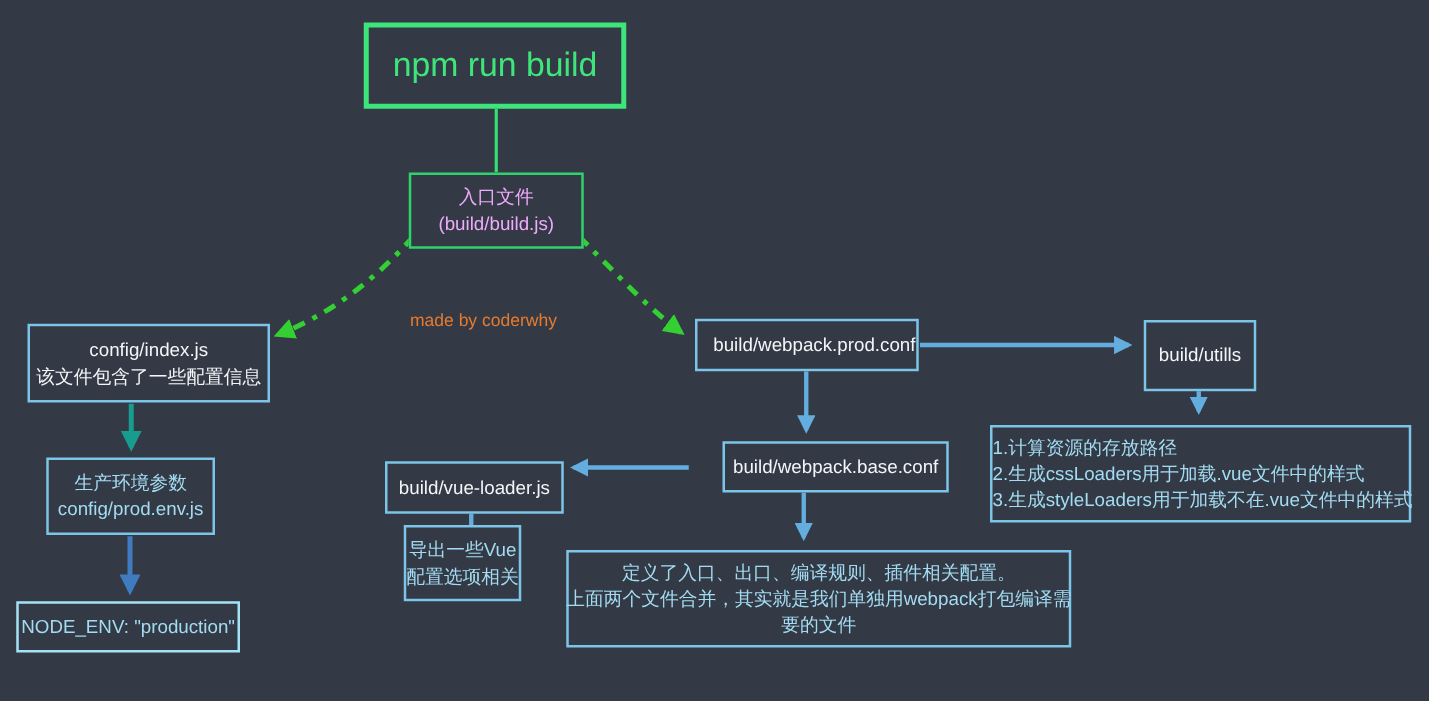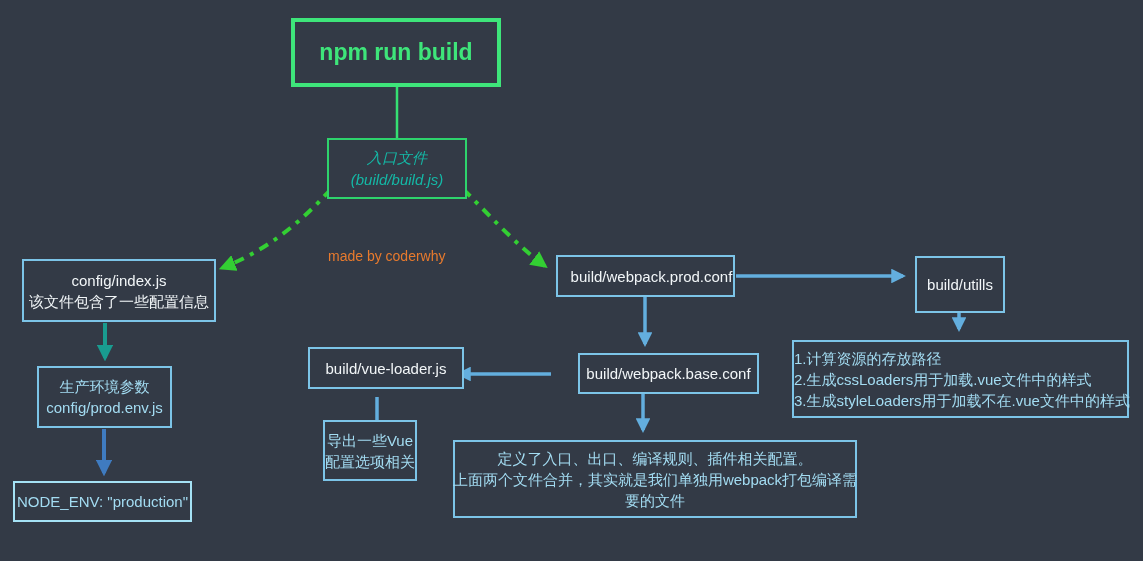--- a/index.html
+++ b/index.html
@@ -9,25 +9,25 @@
   }
   .connectors{position:absolute;left:0;top:0;width:1143px;height:561px;}
   .node{
     position:absolute;box-sizing:border-box;
     display:flex;flex-direction:column;justify-content:center;align-items:center;
     text-align:center;background:#333a46;
   }
   .node .line{white-space:nowrap;}
   .green-main{
     border:4px solid #3ee57a;color:#3ee57a;
-    font-size:23px;font-weight:bold;
+    font-size:27px;font-weight:normal;
   }
   .green-sub{
-    border:2px solid #2ed36c;color:#14b8a6;
-    font-size:15px;line-height:22px;font-style:italic;
+    border:2px solid #2ed36c;color:#f0abfc;
+    font-size:15px;line-height:22px;
   }
   .blue-box{
     border:2px solid #7cc4e8;font-size:15px;line-height:21px;
   }
   .white-text{color:#f2f6f8;}
   .cyan-text{color:#a3dcf2;}
   .pale-border{border-color:#a5e2f5;}
   .left-align{align-items:flex-start;text-align:left;padding-right:8px;}
   .watermark{
     position:absolute;left:328px;top:248px;
@@ -106,21 +106,21 @@
   </div>
 
   <div class="node blue-box white-text" style="left:915px;top:256px;width:90px;height:57px;">
     <div class="line">build/utills</div>
   </div>
 
   <div class="node blue-box white-text" style="left:552px;top:353px;width:181px;height:41px;margin-left:26px;">
     <div class="line">build/webpack.base.conf</div>
   </div>
 
-  <div class="node blue-box white-text" style="left:308px;top:347px;width:156px;height:42px;">
+  <div class="node blue-box white-text" style="left:308px;top:369px;width:143px;height:42px;">
     <div class="line">build/vue-loader.js</div>
   </div>
 
   <div class="node blue-box cyan-text" style="left:323px;top:420px;width:94px;height:61px;">
     <div class="line">导出一些Vue</div>
     <div class="line">配置选项相关</div>
   </div>
 
   <div class="node blue-box cyan-text" style="left:453px;top:440px;width:404px;height:78px;">
     <div class="line">定义了入口、出口、编译规则、插件相关配置。</div>

